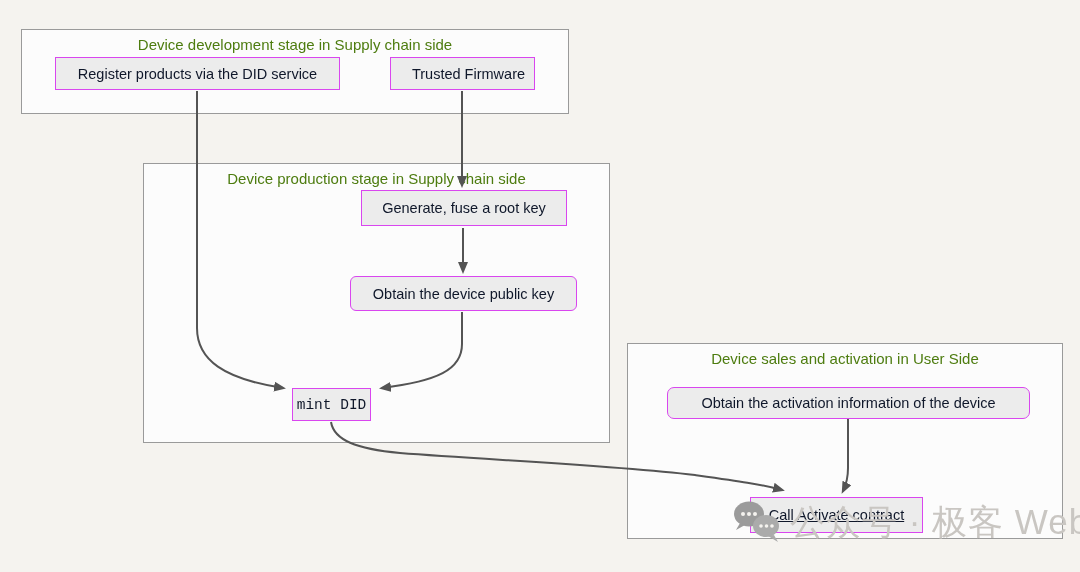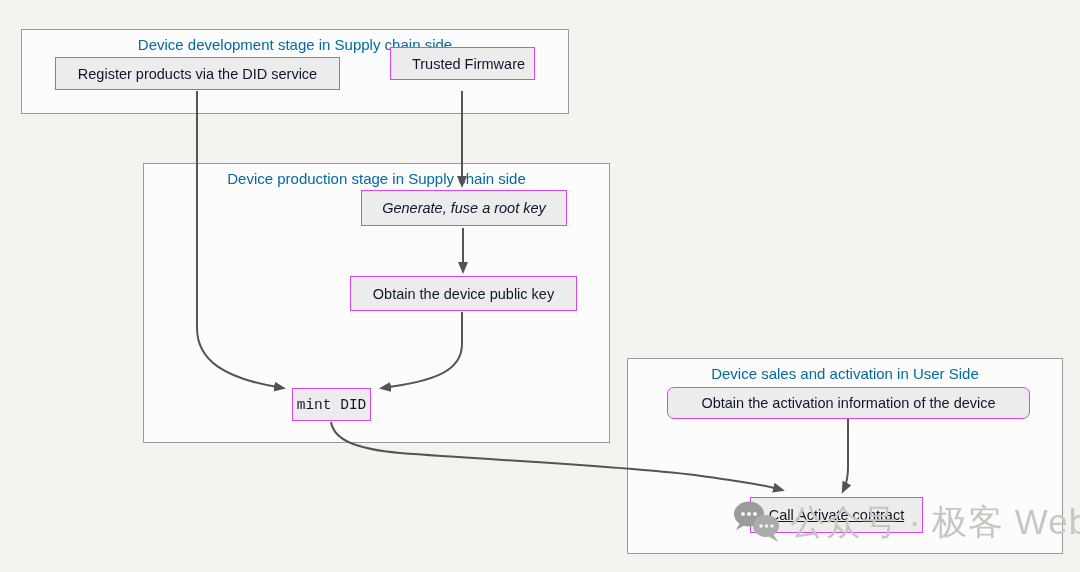--- a/index.html
+++ b/index.html
@@ -17,26 +17,26 @@
     background: #fcfcfc;
     border: 1px solid #9a9a9a;
     z-index: 1;
     box-sizing: border-box;
   }
   .group-title {
     position: absolute;
     top: 6px; left: 0; right: 0;
     text-align: center;
     font-size: 15px;
-    color: #0369a1;
+    color: #4d7c0f;
     white-space: nowrap;
   }
   .group--dev   { left: 21px;  top: 29px;  width: 548px; height: 85px;  }
   .group--prod  { left: 143px; top: 163px; width: 467px; height: 280px; }
-  .group--sales { left: 627px; top: 358px; width: 436px; height: 196px; }
+  .group--sales { left: 627px; top: 343px; width: 436px; height: 196px; }
 
   
   .edges {
     position: absolute; left: 0; top: 0;
     width: 1080px; height: 572px;
     z-index: 2;
     pointer-events: none;
   }
   .edge { fill: none; stroke: #545454; stroke-width: 2px; }
 
@@ -48,23 +48,23 @@
     display: flex;
     align-items: center;
     justify-content: center;
     font-size: 14.5px;
     color: #0f172a;
     z-index: 3;
     box-sizing: border-box;
     white-space: nowrap;
   }
   .node--register       { left: 55px;  top: 57px;  width: 285px; height: 33px; }
-  .node--firmware       { left: 390px; top: 47px;  width: 145px; height: 33px; padding-left: 12px; }
-  .node--rootkey        { left: 361px; top: 190px; width: 206px; height: 36px; font-style: italic; }
-  .node--pubkey         { left: 350px; top: 276px; width: 227px; height: 35px; }
+  .node--firmware       { left: 390px; top: 57px;  width: 145px; height: 33px; padding-left: 12px; }
+  .node--rootkey        { left: 361px; top: 190px; width: 206px; height: 36px; }
+  .node--pubkey         { left: 350px; top: 276px; width: 227px; height: 35px; border-radius: 6px; }
   .node--mintdid        { left: 292px; top: 388px; width: 79px;  height: 33px; font-family: Liberation Mono, monospace; }
   .node--activationinfo { left: 667px; top: 387px; width: 363px; height: 32px; border-radius: 7px; }
   .node--activate       { left: 750px; top: 497px; width: 173px; height: 36px; text-decoration: underline; }
 
   
   .watermark {
     position: absolute;
     left: 728px; top: 498px;
     display: flex;
     align-items: center;

